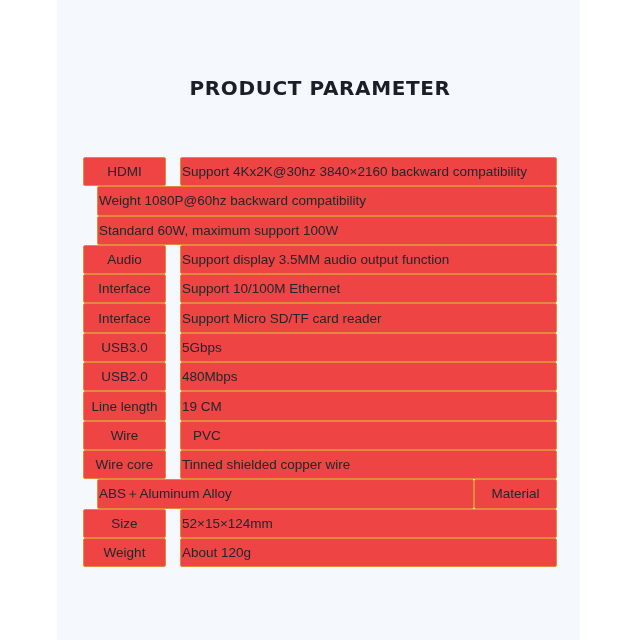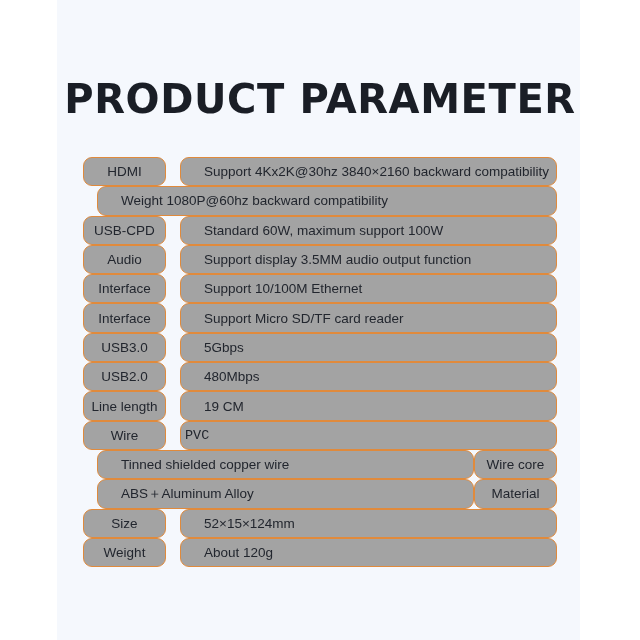--- a/index.html
+++ b/index.html
@@ -34,64 +34,63 @@
     top: 0;
     width: 640px;
     height: 640px;
   }
   #title {
     position: absolute;
     left: 0;
     top: 76px;
     width: 640px;
     text-align: center;
-    font-size: 40px;
+    font-size: 20px;
     font-weight: bold;
     letter-spacing: 0.6px;
     color: #1a1e26;
     font-family: "DejaVu Sans", sans-serif;
   }
   #table {
     position: absolute;
     left: 83px;
     top: 157px;
     width: 474px;
   }
   .row {
     display: flex;
     align-items: stretch;
     height: 29.3px;
     margin-bottom: 0px;
   }
   .cell {
     box-sizing: border-box;
     border: 1.4px solid #e08a3c;
-    border-radius: 9px;
-    background: #a3a3a3;
+    border-radius: 2px;
+    background: #ef4444;
     display: flex;
     align-items: center;
     height: 29.3px;
   }
   .cell-label {
     width: 83px;
     flex: 0 0 83px;
     justify-content: center;
     font-size: 13.5px;
     color: #22262e;
   }
   .cell-value {
     flex: 1 1 auto;
     margin-left: 14px;
-    padding-left: 23px;
+    padding-left: 1px;
     font-size: 13.5px;
     color: #22262e;
   }
   .cell-value.indented {
-    padding-left: 4px;
-    font-family: Liberation Mono, monospace;
+    padding-left: 12px;
   }
 </style>
 </head>
 <body>
 
 <div id="page">
 
   <div id="panel-bg"></div>
 
   <div id="content">
@@ -100,21 +99,20 @@
 
     <div id="table">
         <div class="row">
           <div class="cell cell-label">HDMI</div>
           <div class="cell cell-value">Support 4Kx2K@30hz 3840×2160 backward compatibility</div>
         </div>
         <div class="row">
           <div class="cell cell-value">Weight 1080P@60hz backward compatibility</div>
         </div>
         <div class="row">
-          <div class="cell cell-label">USB-CPD</div>
           <div class="cell cell-value">Standard 60W, maximum support 100W</div>
         </div>
         <div class="row">
           <div class="cell cell-label">Audio</div>
           <div class="cell cell-value">Support display 3.5MM audio output function</div>
         </div>
         <div class="row">
           <div class="cell cell-label">Interface</div>
           <div class="cell cell-value">Support 10/100M Ethernet</div>
         </div>
@@ -132,22 +130,22 @@
         </div>
         <div class="row">
           <div class="cell cell-label">Line length</div>
           <div class="cell cell-value">19 CM</div>
         </div>
         <div class="row">
           <div class="cell cell-label">Wire</div>
           <div class="cell cell-value indented">PVC</div>
         </div>
         <div class="row">
+          <div class="cell cell-label">Wire core</div>
           <div class="cell cell-value">Tinned shielded copper wire</div>
-          <div class="cell cell-label">Wire core</div>
         </div>
         <div class="row">
           <div class="cell cell-value">ABS＋Aluminum Alloy</div>
           <div class="cell cell-label">Material</div>
         </div>
         <div class="row">
           <div class="cell cell-label">Size</div>
           <div class="cell cell-value">52×15×124mm</div>
         </div>
         <div class="row">

